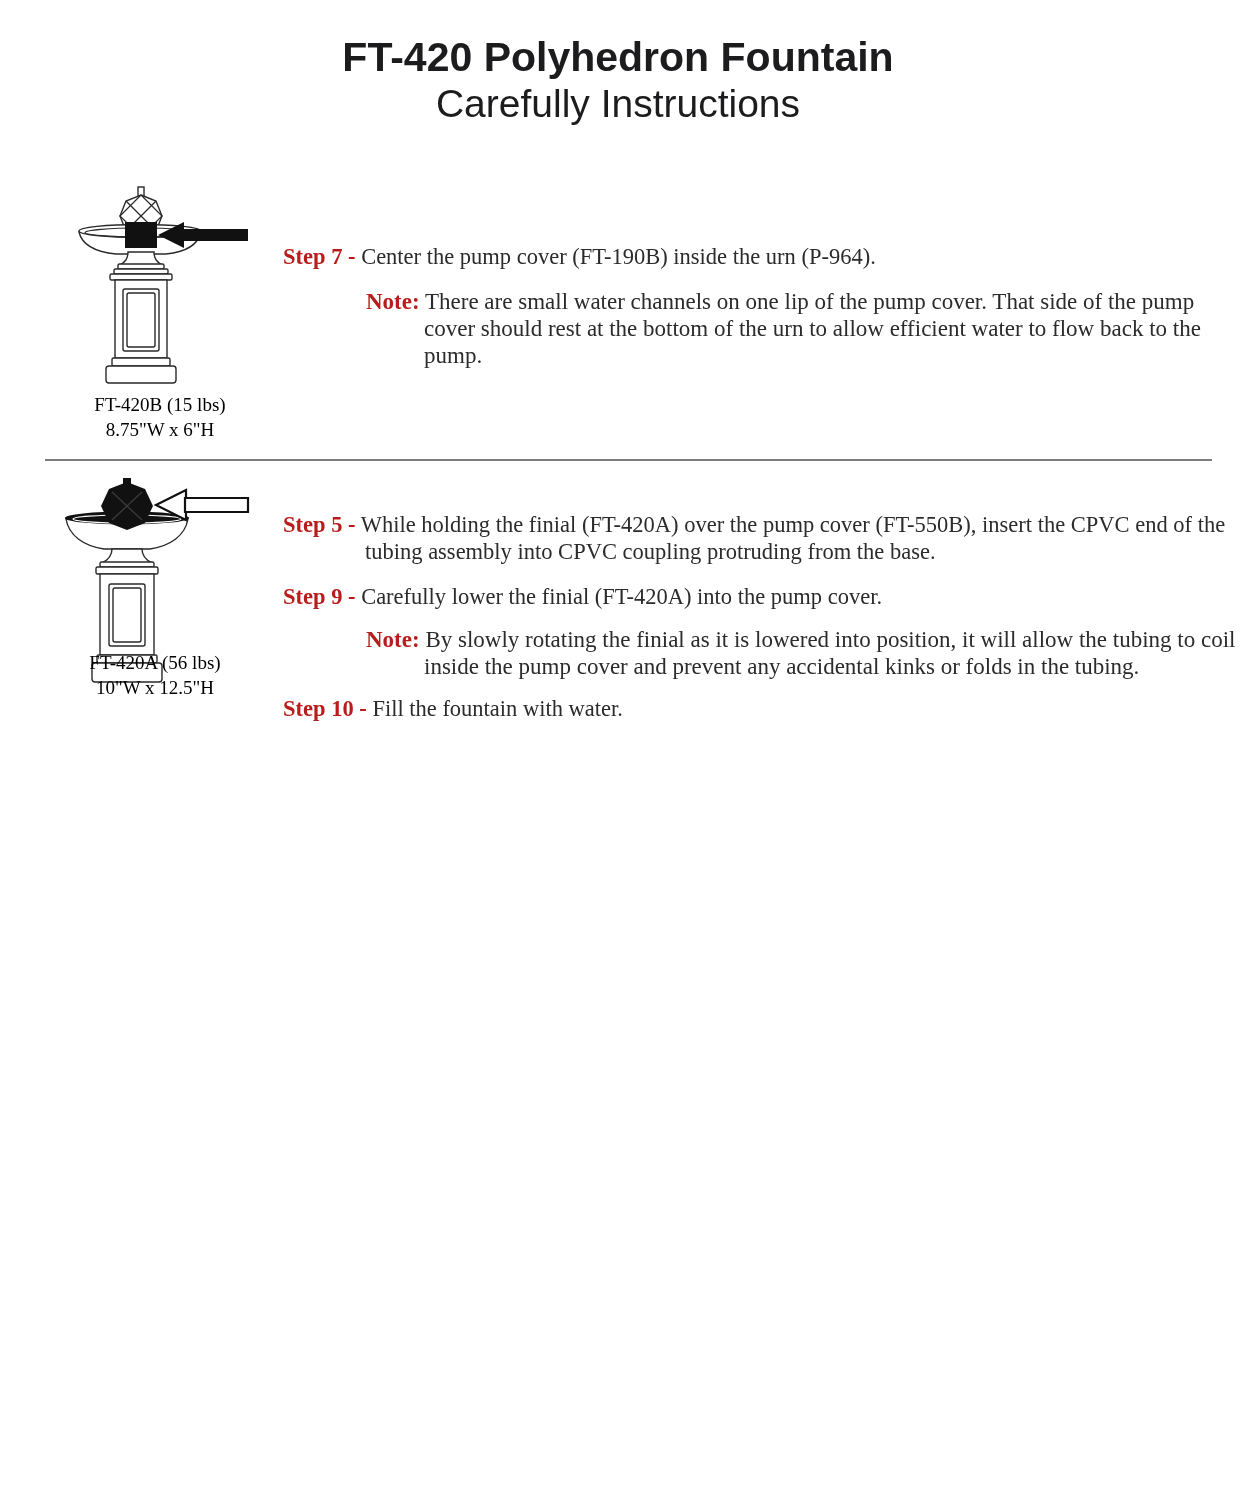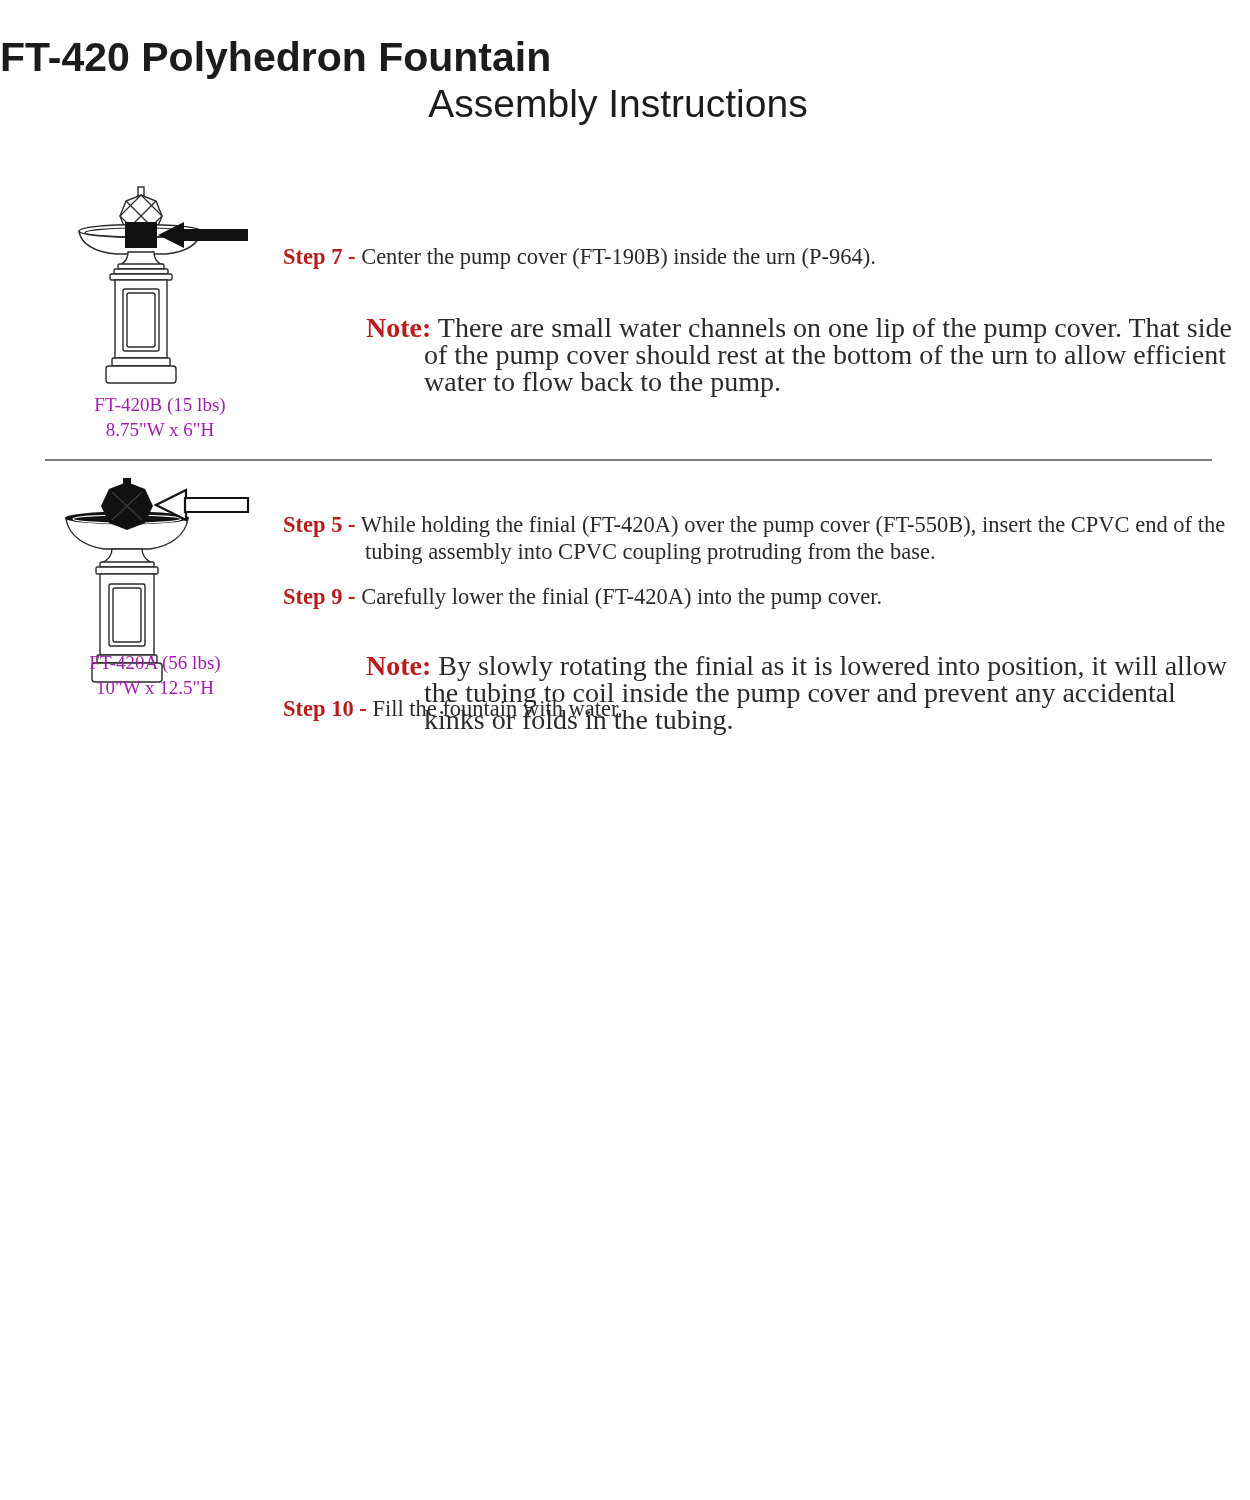--- a/index.html
+++ b/index.html
@@ -6,61 +6,61 @@
   .page{
     position:relative;
     width:1250px;height:1500px;
     background:#ffffff;
     font-family:"Liberation Serif","DejaVu Serif",serif;
     color:#262626;
     overflow:hidden;
   }
   .doc-title{
     position:absolute;left:0;top:33px;width:1236px;
-    text-align:left;
+    text-align:center;
     font-family:"Liberation Sans","DejaVu Sans",sans-serif;
     font-weight:bold;font-size:41px;line-height:48px;color:#1c1c1e;
   }
   .doc-subtitle{
     position:absolute;left:0;top:81px;width:1236px;
     text-align:center;
     font-family:"Liberation Sans","DejaVu Sans",sans-serif;
     font-weight:normal;font-size:39px;line-height:46px;color:#1c1c1e;
   }
   .fig{position:absolute;}
   .fig-label{
     position:absolute;text-align:center;
-    font-size:19px;line-height:25px;color:#a21caf;
+    font-size:19px;line-height:25px;color:#000000;
   }
   .step{
     position:absolute;
     font-size:22.5px;line-height:27px;color:#2b2b2b;
     padding-left:82px;text-indent:-82px;
   }
   .note{
     position:absolute;
-    font-size:28px;line-height:27px;color:#2b2b2b;
-    padding-left:58px;text-indent:-58px;margin-top:26px;
+    font-size:23px;line-height:27px;color:#2b2b2b;
+    padding-left:58px;text-indent:-58px;
   }
   .lbl{font-weight:bold;color:#b91c1c;}
   .divider{
     position:absolute;left:45px;top:459px;width:1167px;height:1.5px;
     background:#7d7d7d;
   }
   svg .ln{fill:#ffffff;stroke:#2a2a2a;stroke-width:1.4;}
   svg .lnf{fill:none;stroke:#2a2a2a;stroke-width:1.2;}
   svg .blk{fill:#111111;stroke:none;}
 </style>
 </head>
 <body>
 
 <div class="page">
 
   <div class="doc-title">FT-420 Polyhedron Fountain</div>
-  <div class="doc-subtitle">Assembly Instructions</div>
+  <div class="doc-subtitle">Carefully Instructions</div>
 
   <svg class="fig" style="left:76px;top:185px;" width="175" height="202" viewBox="0 0 175 202">
 
     <g>
       <rect class="ln" x="62" y="2" width="6" height="9"></rect>
       <polygon class="ln" points="65,10 80,16 86,31 80,46 65,52 50,46 44,31 50,16"></polygon>
       <polyline class="lnf" points="65,10 86,31 65,52 44,31 65,10"></polyline>
       <line class="lnf" x1="50" y1="16" x2="80" y2="46"></line>
       <line class="lnf" x1="80" y1="16" x2="50" y2="46"></line>
     </g>

